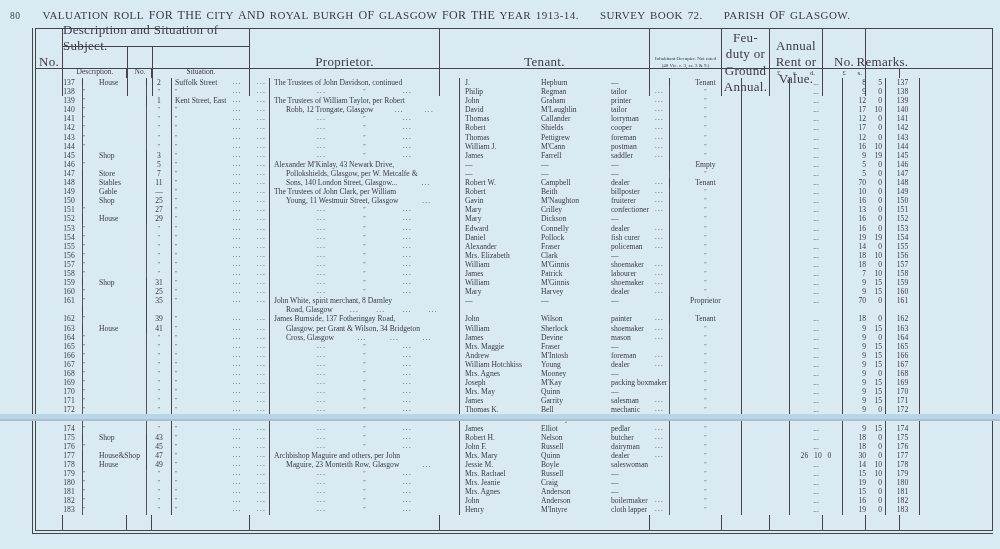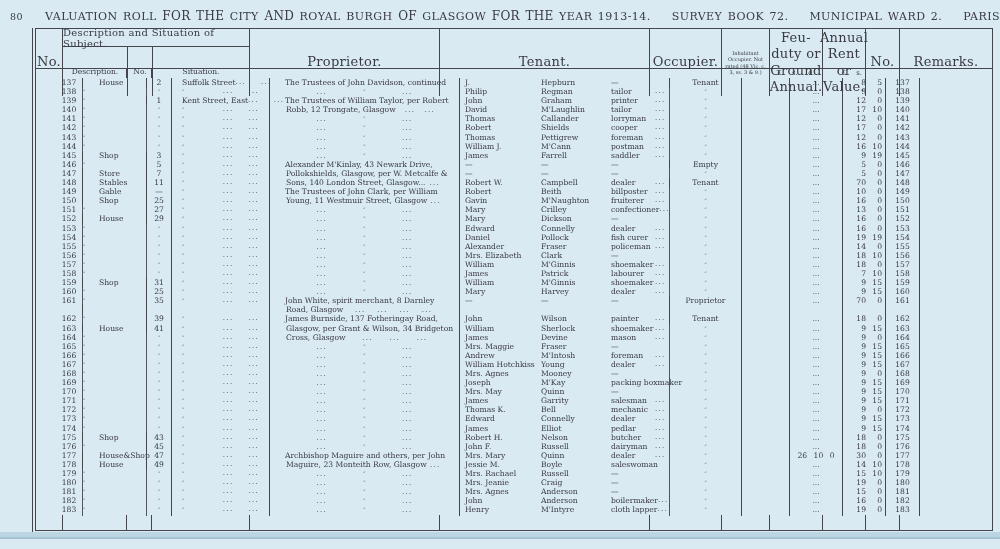--- a/index.html
+++ b/index.html
@@ -2,21 +2,21 @@
 <html><head>
 <meta charset="utf-8">
 <style>
   html,body{margin:0;padding:0;}
   body{
     width:1000px;height:549px;overflow:hidden;
     font-family:"DejaVu Serif","Liberation Serif",serif;
     background:var(--page-bg,#d9eaf3);
     color:var(--ink,#3a3a42);
   }
-  .page{position:relative;width:1000px;height:539px;}
+  .page{position:relative;width:1000px;height:421px;font-family:Liberation Serif, serif;}
 
   
   .masthead{position:absolute;top:5px;left:10px;right:6px;display:flex;align-items:baseline;}
   .pageno{font-size:9.5px;letter-spacing:.5px;margin-right:22px;}
   .title{display:flex;flex-wrap:nowrap;white-space:nowrap;column-gap:21px;}
   .title .seg{white-space:nowrap;}
   .title .run{font-size:11px;letter-spacing:.45px;word-spacing:1.5px;}
   .title .run.sm{font-size:12px;letter-spacing:.3px;}
 
   
@@ -32,43 +32,43 @@
 
   .cols{display:grid;grid-template-columns:26px 64px 25px 98px 190px 210px 72px 48px 53px 43px 34px 1fr;width:100%;box-sizing:border-box;}
   .bl{border-left:1px solid var(--line,#45454c);}
   .bl2{border-left:1.5px solid var(--line,#45454c);}
 
   
   .thead{height:40px;border-bottom:1px solid var(--line,#45454c);flex:none;}
   .hc{display:flex;align-items:center;justify-content:center;text-align:center;font-size:13px;letter-spacing:.3px;line-height:1.25;padding:1px 2px;box-sizing:border-box;}
   .hc.tiny{font-size:5px;line-height:1.3;letter-spacing:0;}
   .hgroup{grid-column:2/5;display:flex;flex-direction:column;box-sizing:border-box;}
-  .hg-top{height:17px;border-bottom:1px solid var(--line,#45454c);display:flex;align-items:center;justify-content:center;font-size:10px;letter-spacing:.3px;}
+  .hg-top{height:17px;border-bottom:1px solid var(--line,#45454c);display:flex;align-items:center;justify-content:center;font-size:13px;letter-spacing:.3px;}
   .hg-bot{flex:1;display:grid;grid-template-columns:64px 25px 1fr;}
   .hg-bot>div{display:flex;align-items:center;justify-content:center;font-size:7.5px;box-sizing:border-box;}
 
   
   .units{height:9px;flex:none;font-size:7px;line-height:9px;}
   .units>div{box-sizing:border-box;}
   .u-feu{display:flex;justify-content:space-between;padding:0 7px;}
   .u-rent{display:grid;grid-template-columns:1fr 16px;}
   .u-rent span{text-align:right;padding-right:3px;}
 
   
   .tbody{flex:none;display:flex;flex-direction:column;}
   .row{height:9.1px;line-height:9.1px;flex:none;white-space:nowrap;margin-left:20px;}
   .row>div{box-sizing:border-box;overflow:visible;}
   .c-no,.c-no2{text-align:center;}
   .c-desc{padding-left:16px;}
   .c-desc.dit,.c-snum .dit{padding-left:0;}
   .c-snum{text-align:center;}
-  .c-sit{display:flex;padding:0 10px;}
+  .c-sit{display:flex;padding:0 3px;}
   .c-sit .sit-t{flex:none;}
   .c-sit .sit-d{margin-left:auto;display:flex;column-gap:15px;}
-  .c-prop{display:flex;padding:0 15px;align-items:baseline;}
+  .c-prop{display:flex;padding:0 4px;align-items:baseline;}
   .c-prop.ind{padding-left:16px;}
   .c-prop .pt{flex:none;}
   .c-prop .pdots{flex:1;display:flex;justify-content:space-evenly;}
   .c-prop.pdit{justify-content:space-evenly;padding:0 10px;}
   .c-ten{display:grid;grid-template-columns:76px 70px 1fr 14px;padding-left:5px;}
   .c-occ{text-align:center;}
   .c-feu{text-align:center;word-spacing:4px;}
   .c-rent{display:grid;grid-template-columns:1fr 16px;}
   .c-rent span{text-align:right;padding-right:3px;}
   .dit{font-size:6px;opacity:.9;}
@@ -82,40 +82,38 @@
 </head>
 <body style="--page-bg: #d9eaf3; --ink: #3a3a42; --line: #45454c;">
 
 <div class="page">
 
   <div class="masthead">
     <span class="pageno">80</span>
     <span class="title">
         <span class="seg"><span class="run">VALUATION ROLL</span><span class="run sm"> FOR THE</span><span class="run"> CITY</span><span class="run sm"> AND</span><span class="run"> ROYAL BURGH</span><span class="run sm"> OF</span><span class="run"> GLASGOW</span><span class="run sm"> FOR THE</span><span class="run"> YEAR 1913-14.</span></span>
         <span class="seg"><span class="run">SURVEY BOOK 72.</span></span>
-        <span class="seg"><span class="run">MUNICIPAL WARD 2.</span></span>
         <span class="seg"><span class="run">PARISH</span><span class="run sm"> OF</span><span class="run"> GLASGOW.</span></span>
       </span>
   </div>
 
   <div class="vtable">
 
     <div class="thead cols">
       <div class="hc">No.</div>
       <div class="hgroup bl">
         <div class="hg-top">Description and Situation of Subject.</div>
         <div class="hg-bot">
           <div>Description.</div>
           <div class="bl">No.</div>
           <div class="bl">Situation.</div>
         </div>
       </div>
       <div class="hc bl">Proprietor.</div>
       <div class="hc bl">Tenant.</div>
-      <div class="hc bl">Occupier.</div>
       <div class="hc bl tiny">Inhabitant Occupier. Not rated (48 Vic. c. 3, ss. 3 &amp; 9.)</div>
       <div class="hc bl">Feu-duty or Ground Annual.</div>
       <div class="hc bl">Annual Rent or Value.</div>
       <div class="hc bl2">No.</div>
       <div class="hc bl">Remarks.</div>
     </div>
 
     <div class="units cols">
       <div></div>
         <div class="bl"></div>

